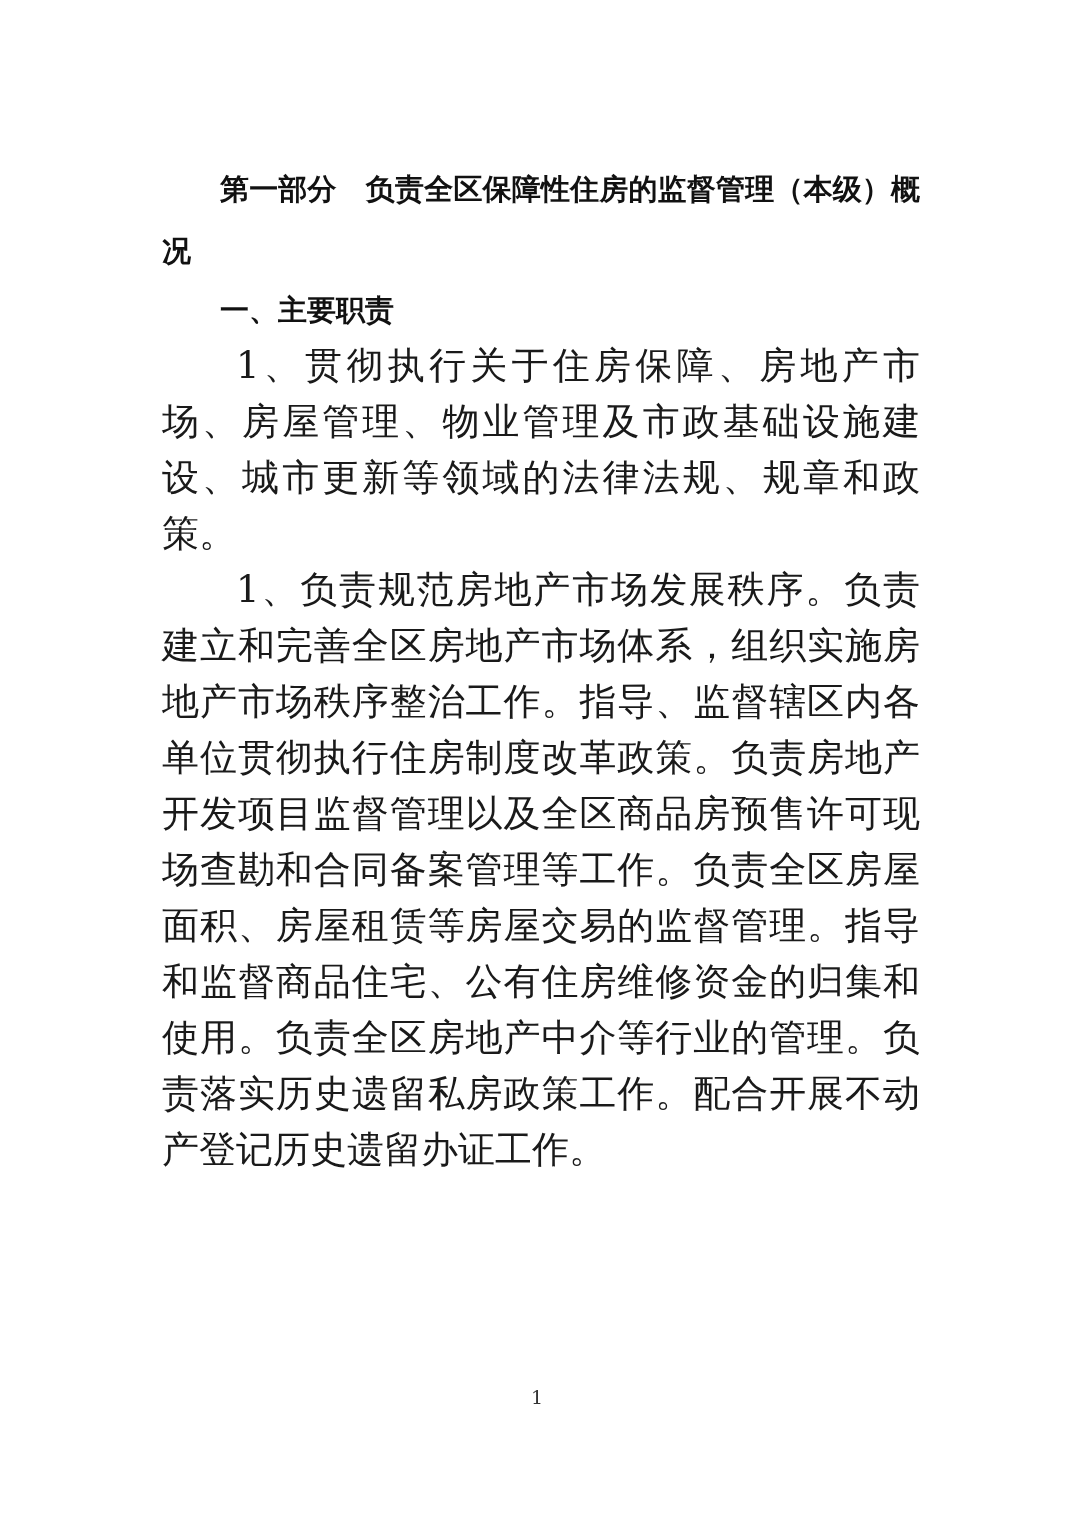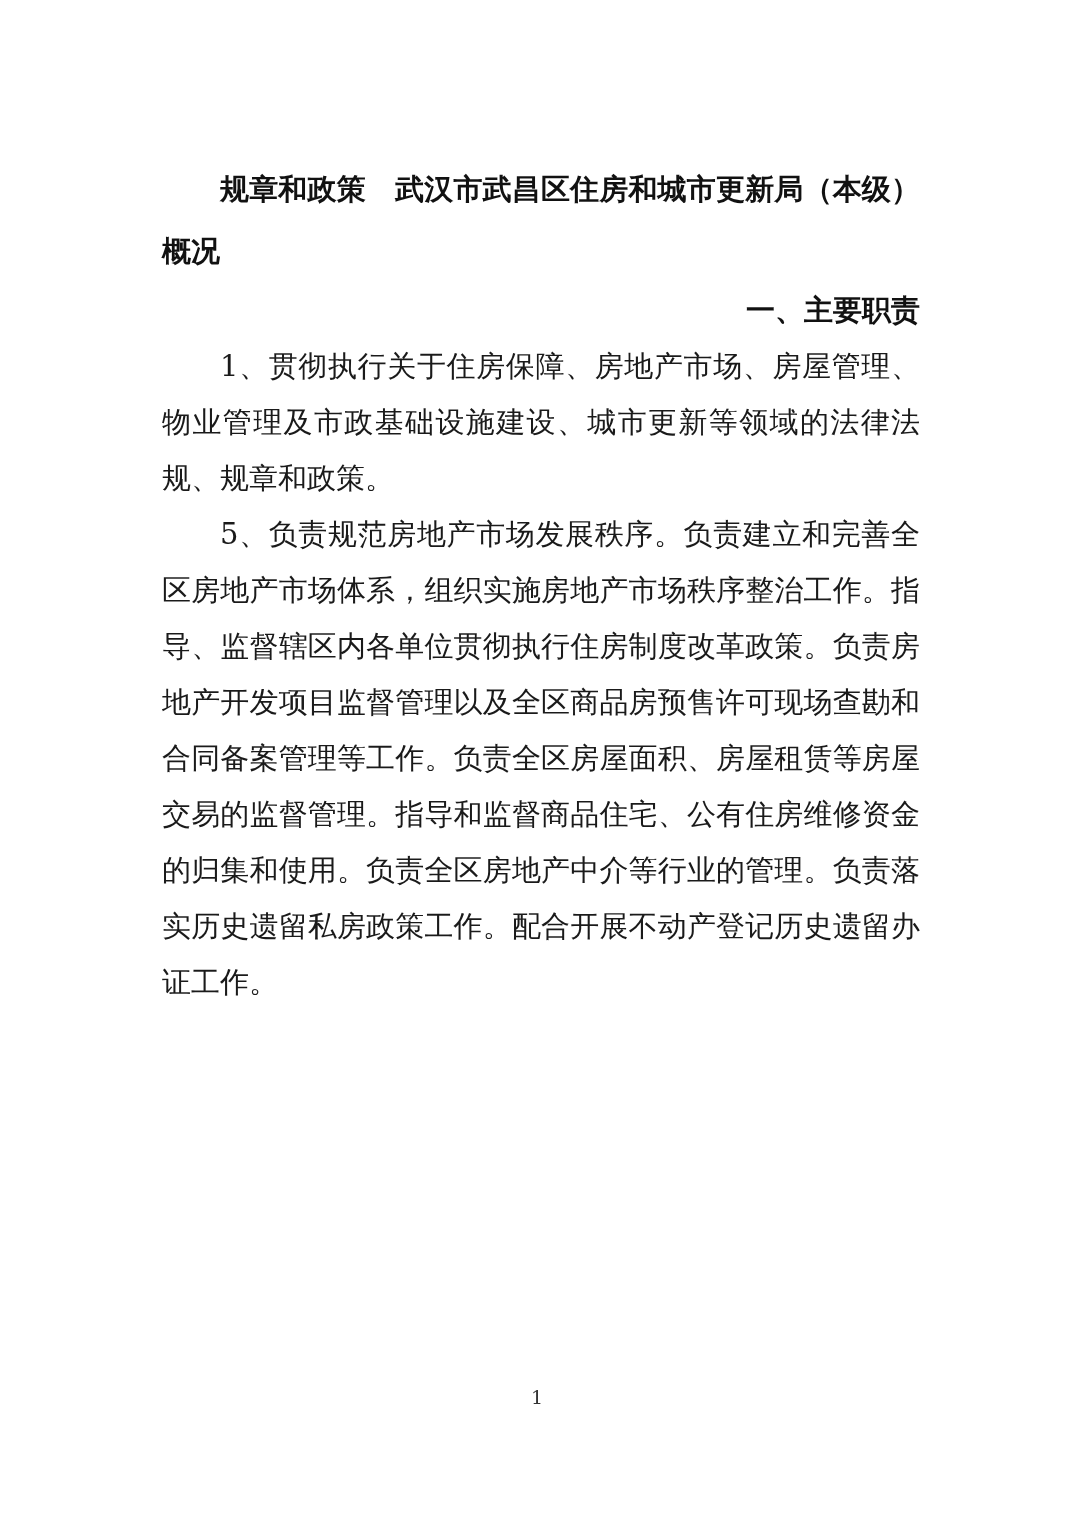--- a/index.html
+++ b/index.html
@@ -31,25 +31,24 @@
     color: #111111;
   }
   .section-heading {
     margin: 0;
     font-family: "DejaVu Sans", "Liberation Sans", sans-serif;
     font-weight: bold;
     font-size: 29px;
     line-height: 56px;
     text-indent: 2em;
     color: #111111;
-    text-align: right;
   }
   .body-text p {
     margin: 0;
-    font-size: 29px;
+    font-size: 37px;
     line-height: 56px;
     text-indent: 2em;
     text-align: justify;
     text-justify: inter-character;
     font-weight: normal;
     color: #1a1a1a;
   }
   .page-number {
     position: absolute;
     left: 0;
@@ -59,21 +58,21 @@
     font-size: 19px;
     color: #333333;
     font-family: "DejaVu Serif", "Liberation Serif", serif;
   }
 </style>
 </head>
 <body>
 
 <div class="page">
   <div class="content">
-    <h1 class="doc-title">规章和政策　武汉市武昌区住房和城市更新局（本级）概况</h1>
+    <h1 class="doc-title">第一部分　负责全区保障性住房的监督管理（本级）概况</h1>
     <h2 class="section-heading">一、主要职责</h2>
     <div class="body-text">
       <p>1、贯彻执行关于住房保障、房地产市场、房屋管理、物业管理及市政基础设施建设、城市更新等领域的法律法规、规章和政策。</p>
-      <p>5、负责规范房地产市场发展秩序。负责建立和完善全区房地产市场体系，组织实施房地产市场秩序整治工作。指导、监督辖区内各单位贯彻执行住房制度改革政策。负责房地产开发项目监督管理以及全区商品房预售许可现场查勘和合同备案管理等工作。负责全区房屋面积、房屋租赁等房屋交易的监督管理。指导和监督商品住宅、公有住房维修资金的归集和使用。负责全区房地产中介等行业的管理。负责落实历史遗留私房政策工作。配合开展不动产登记历史遗留办证工作。</p>
+      <p>1、负责规范房地产市场发展秩序。负责建立和完善全区房地产市场体系，组织实施房地产市场秩序整治工作。指导、监督辖区内各单位贯彻执行住房制度改革政策。负责房地产开发项目监督管理以及全区商品房预售许可现场查勘和合同备案管理等工作。负责全区房屋面积、房屋租赁等房屋交易的监督管理。指导和监督商品住宅、公有住房维修资金的归集和使用。负责全区房地产中介等行业的管理。负责落实历史遗留私房政策工作。配合开展不动产登记历史遗留办证工作。</p>
     </div>
   </div>
   <div class="page-number">1</div>
 </div>
 
 </body></html>

